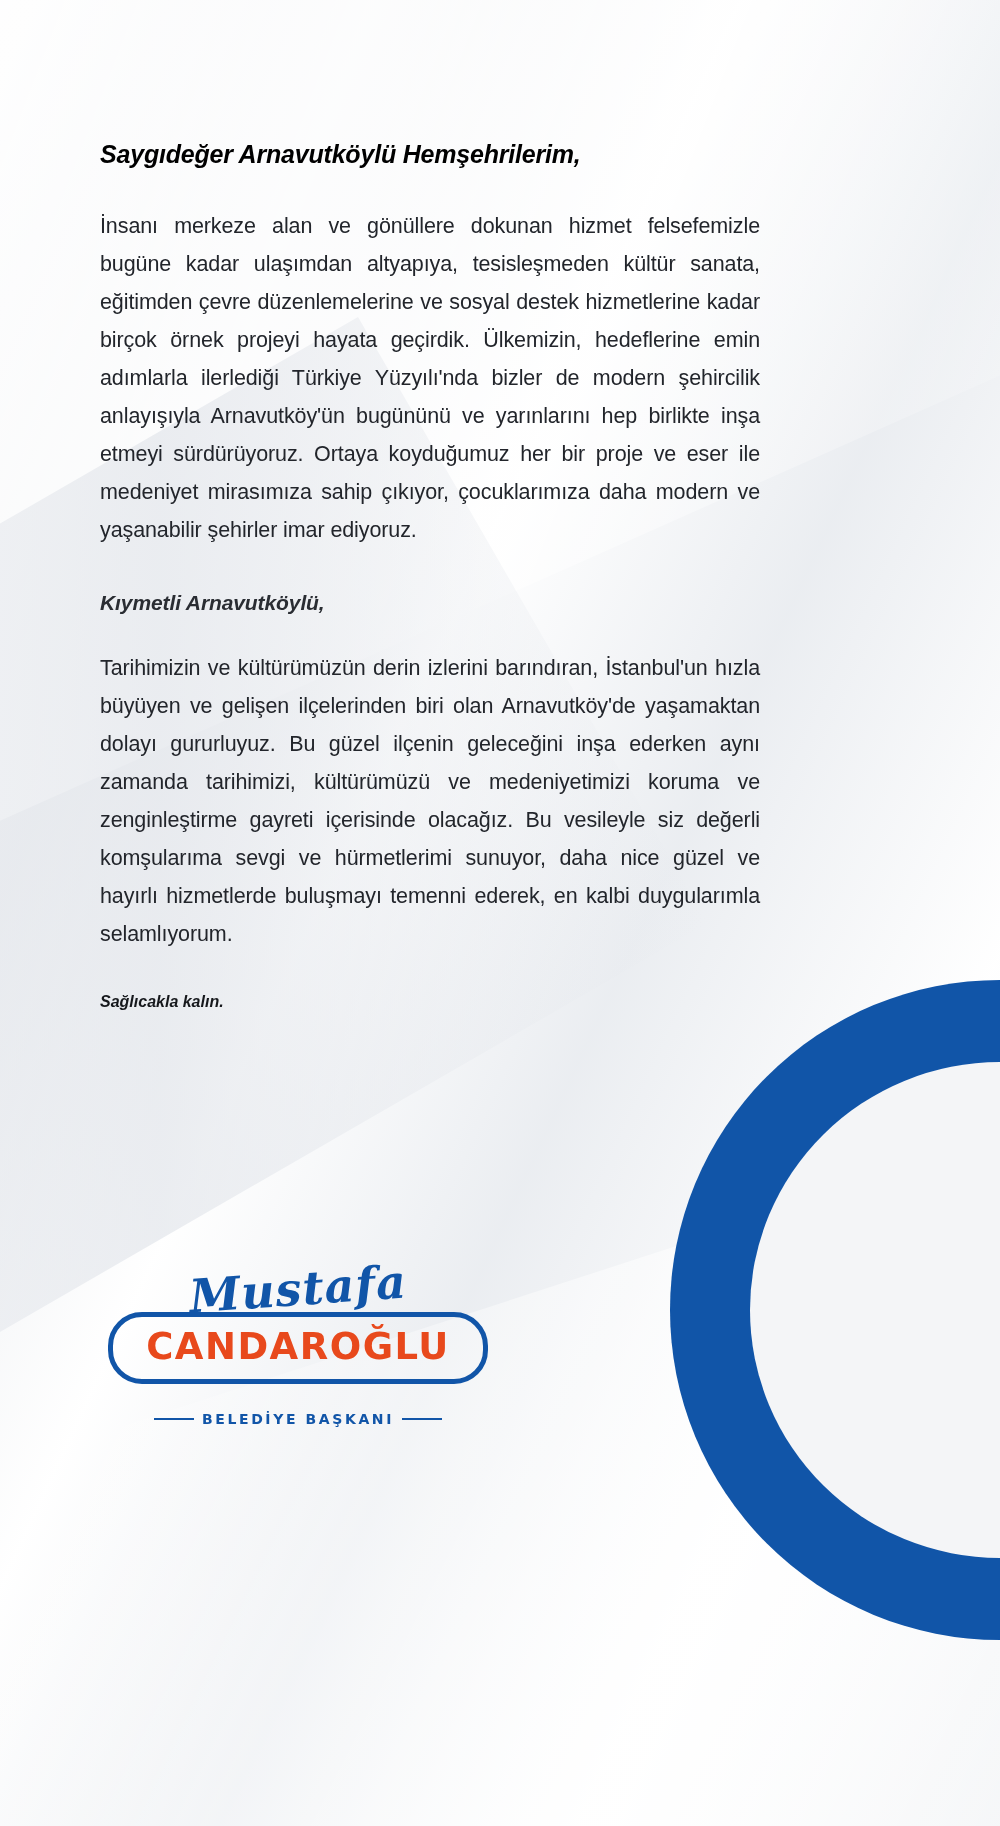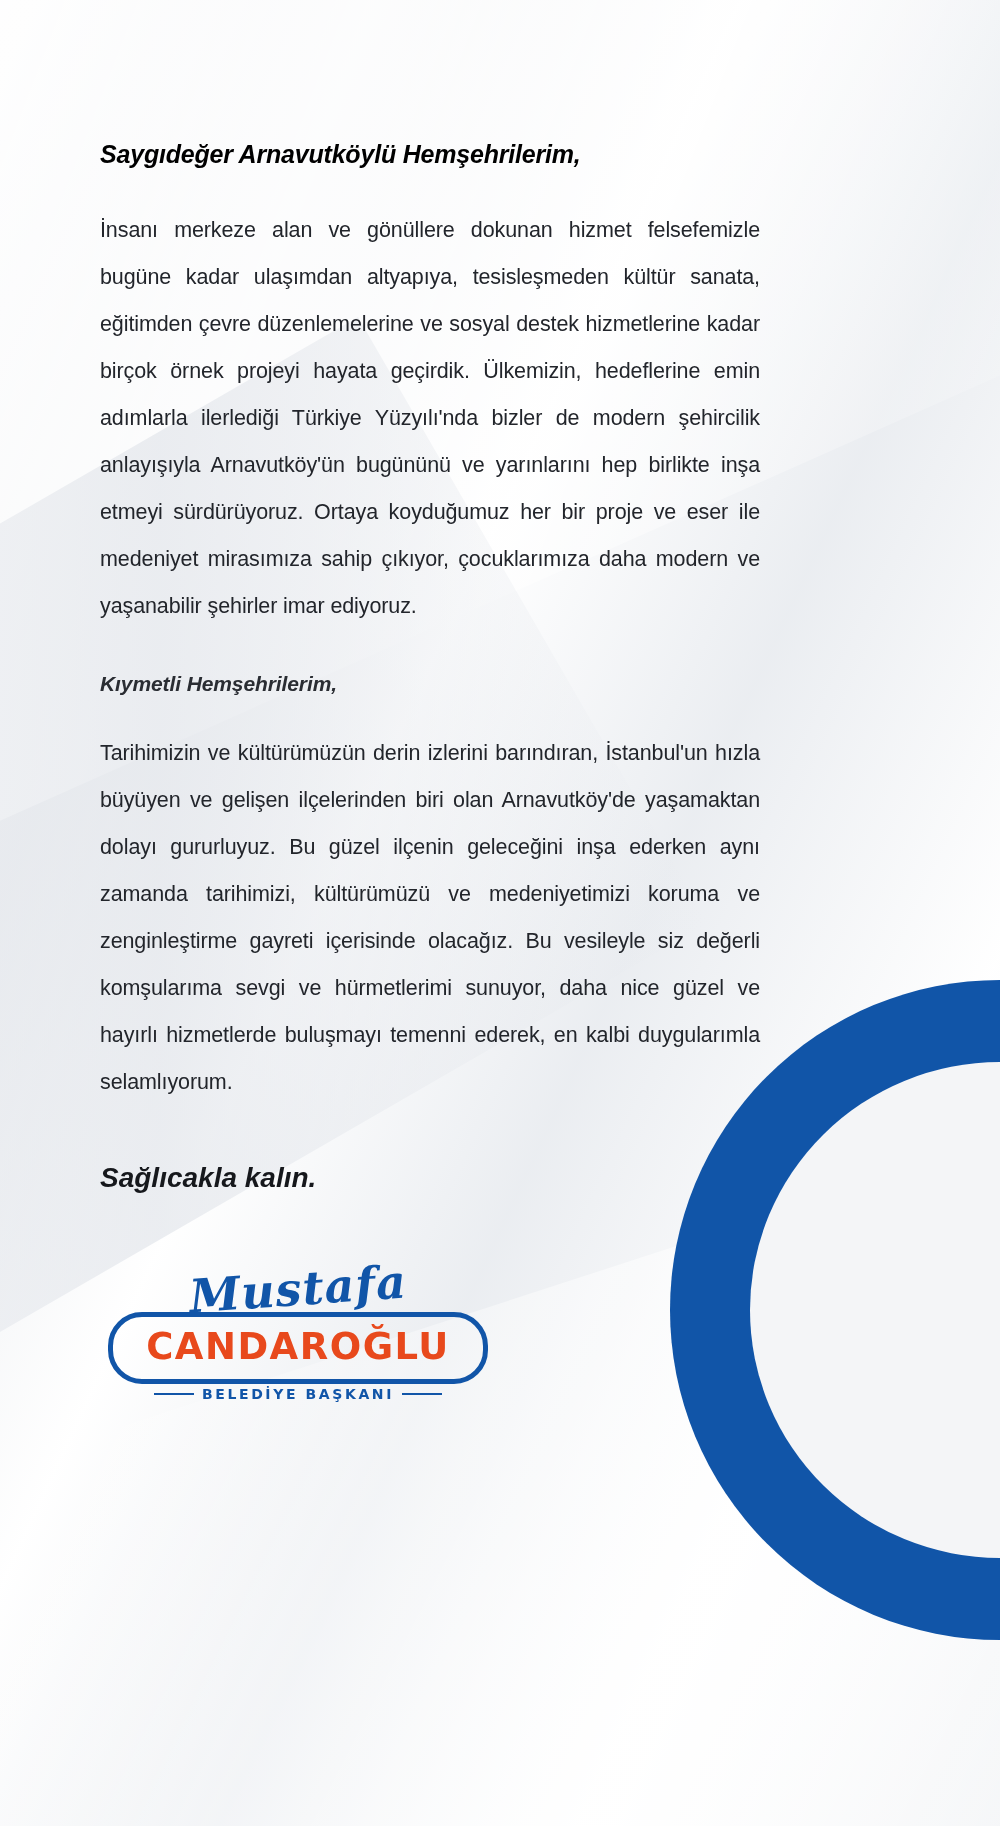--- a/index.html
+++ b/index.html
@@ -105,34 +105,34 @@
     font-size: 21px;
     font-style: italic;
     font-weight: bold;
     color: #2a2d33;
     margin: 42px 0 34px 0;
     letter-spacing: -0.1px;
   }
 
   p.body-par {
     font-size: 21.5px;
-    line-height: 47px;
+    line-height: 38px;
     color: #22252b;
     margin: 0 0 0 0;
     text-align: justify;
     text-justify: inter-word;
     letter-spacing: -0.1px;
   }
 
   .closing {
-    font-size: 28px;
+    font-size: 16px;
     font-style: italic;
     font-weight: bold;
     color: #16181c;
-    margin-top: 56px;
+    margin-top: 40px;
   }
 
   
   .logo-wrap {
     position: absolute;
     left: 108px;
     top: 1262px;
     width: 380px;
     z-index: 6;
     text-align: center;
@@ -156,21 +156,21 @@
   }
   .logo-surname {
     font-family: "DejaVu Sans", sans-serif;
     font-weight: bold;
     font-size: 37px;
     color: #e8491c;
     letter-spacing: 1.5px;
     line-height: 46px;
   }
   .logo-title-row {
-    margin-top: 2px;
+    margin-top: 27px;
     display: flex;
     align-items: center;
     justify-content: center;
     gap: 8px;
   }
   .logo-rule {
     height: 2px;
     width: 40px;
     background: #1155a8;
   }
@@ -195,21 +195,21 @@
   <div class="blue-arc"></div>
   <div class="blue-arc-inner"></div>
   <div class="blue-arc-cap"></div>
 
   <div class="content">
 
     <h1 class="salutation">Saygıdeğer Arnavutköylü Hemşehrilerim,</h1>
 
     <p class="body-par">İnsanı merkeze alan ve gönüllere dokunan hizmet felsefemizle bugüne kadar ulaşımdan altyapıya, tesisleşmeden kültür sanata, eğitimden çevre düzenlemelerine ve sosyal destek hizmetlerine kadar birçok örnek projeyi hayata geçirdik. Ülkemizin, hedeflerine emin adımlarla ilerlediği Türkiye Yüzyılı'nda bizler de modern şehircilik anlayışıyla Arnavutköy'ün bugününü ve yarınlarını hep birlikte inşa etmeyi sürdürüyoruz. Ortaya koyduğumuz her bir proje ve eser ile medeniyet mirasımıza sahip çıkıyor, çocuklarımıza daha modern ve yaşanabilir şehirler imar ediyoruz.</p>
 
-    <h2 class="sub-salutation">Kıymetli Hemşehrilerim,</h2>
+    <h2 class="sub-salutation">Kıymetli Arnavutköylü,</h2>
 
     <p class="body-par">Tarihimizin ve kültürümüzün derin izlerini barındıran, İstanbul'un hızla büyüyen ve gelişen ilçelerinden biri olan Arnavutköy'de yaşamaktan dolayı gururluyuz. Bu güzel ilçenin geleceğini inşa ederken aynı zamanda tarihimizi, kültürümüzü ve medeniyetimizi koruma ve zenginleştirme gayreti içerisinde olacağız. Bu vesileyle siz değerli komşularıma sevgi ve hürmetlerimi sunuyor, daha nice güzel ve hayırlı hizmetlerde buluşmayı temenni ederek, en kalbi duygularımla selamlıyorum.</p>
 
     <div class="closing">Sağlıcakla kalın.</div>
   </div>
 
   <div class="logo-wrap">
     <div class="logo-first">Mustafa</div>
     <div class="logo-surname-box">
       <div class="logo-surname">CANDAROĞLU</div>

